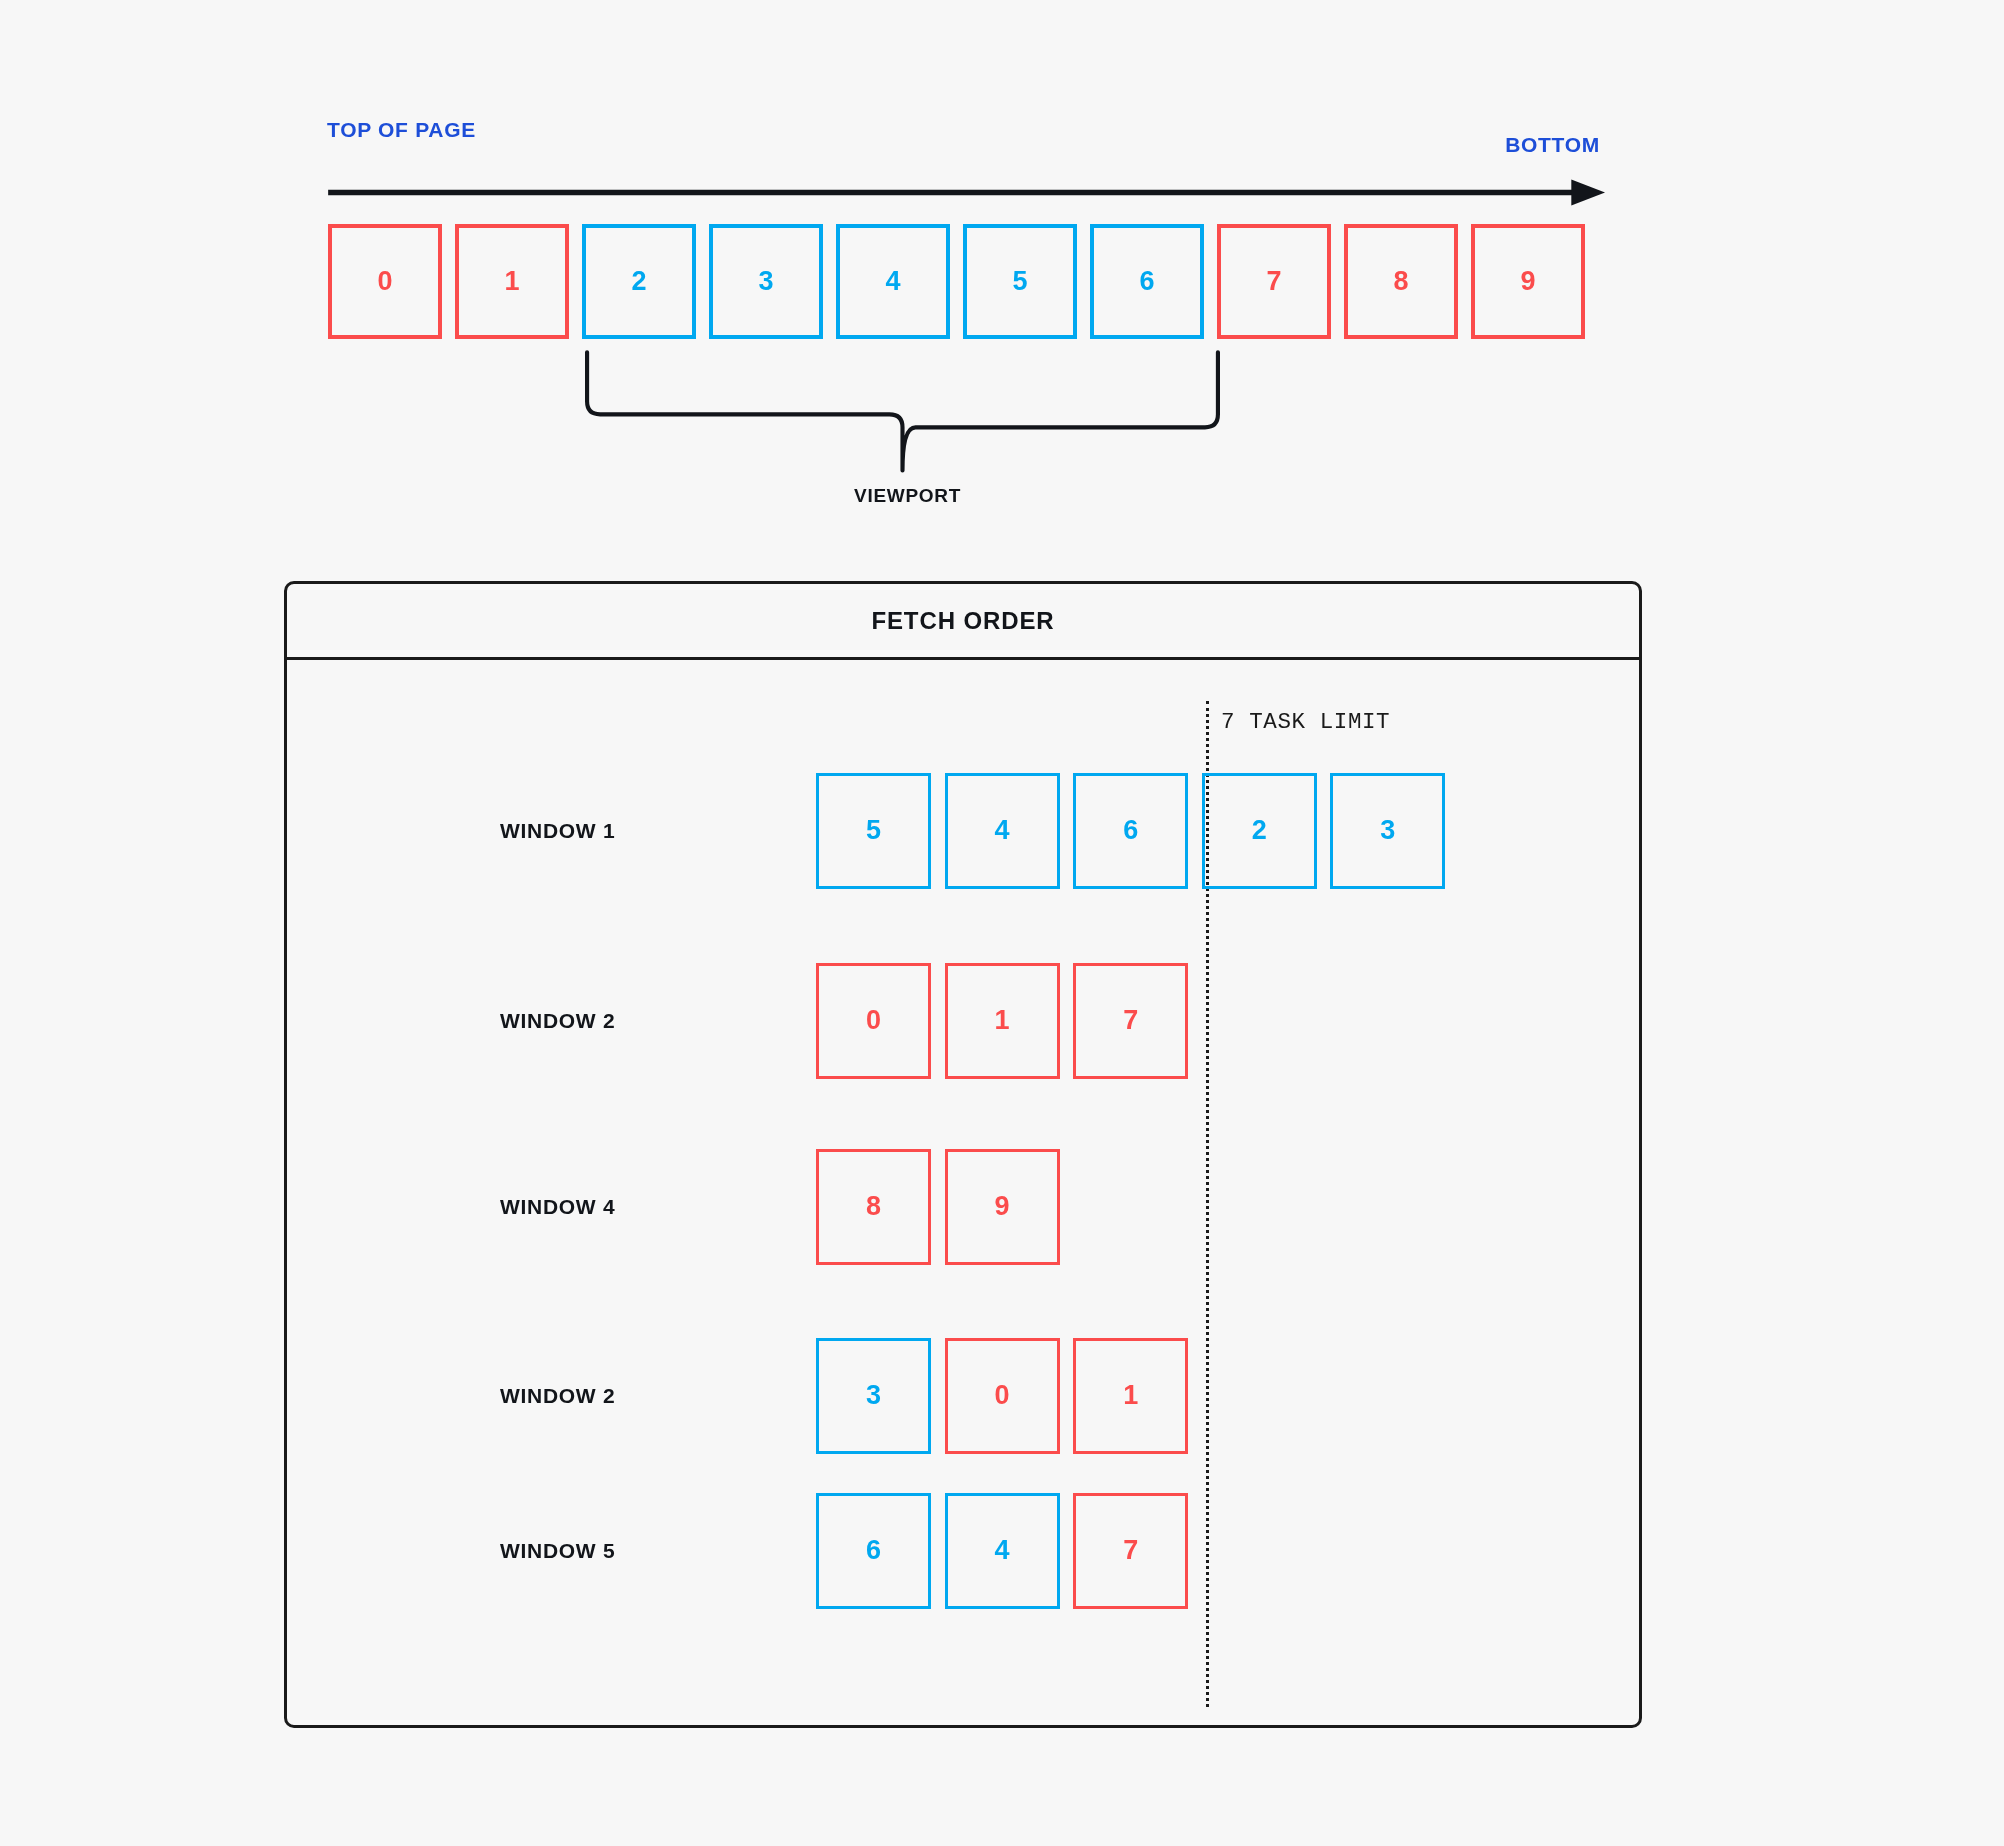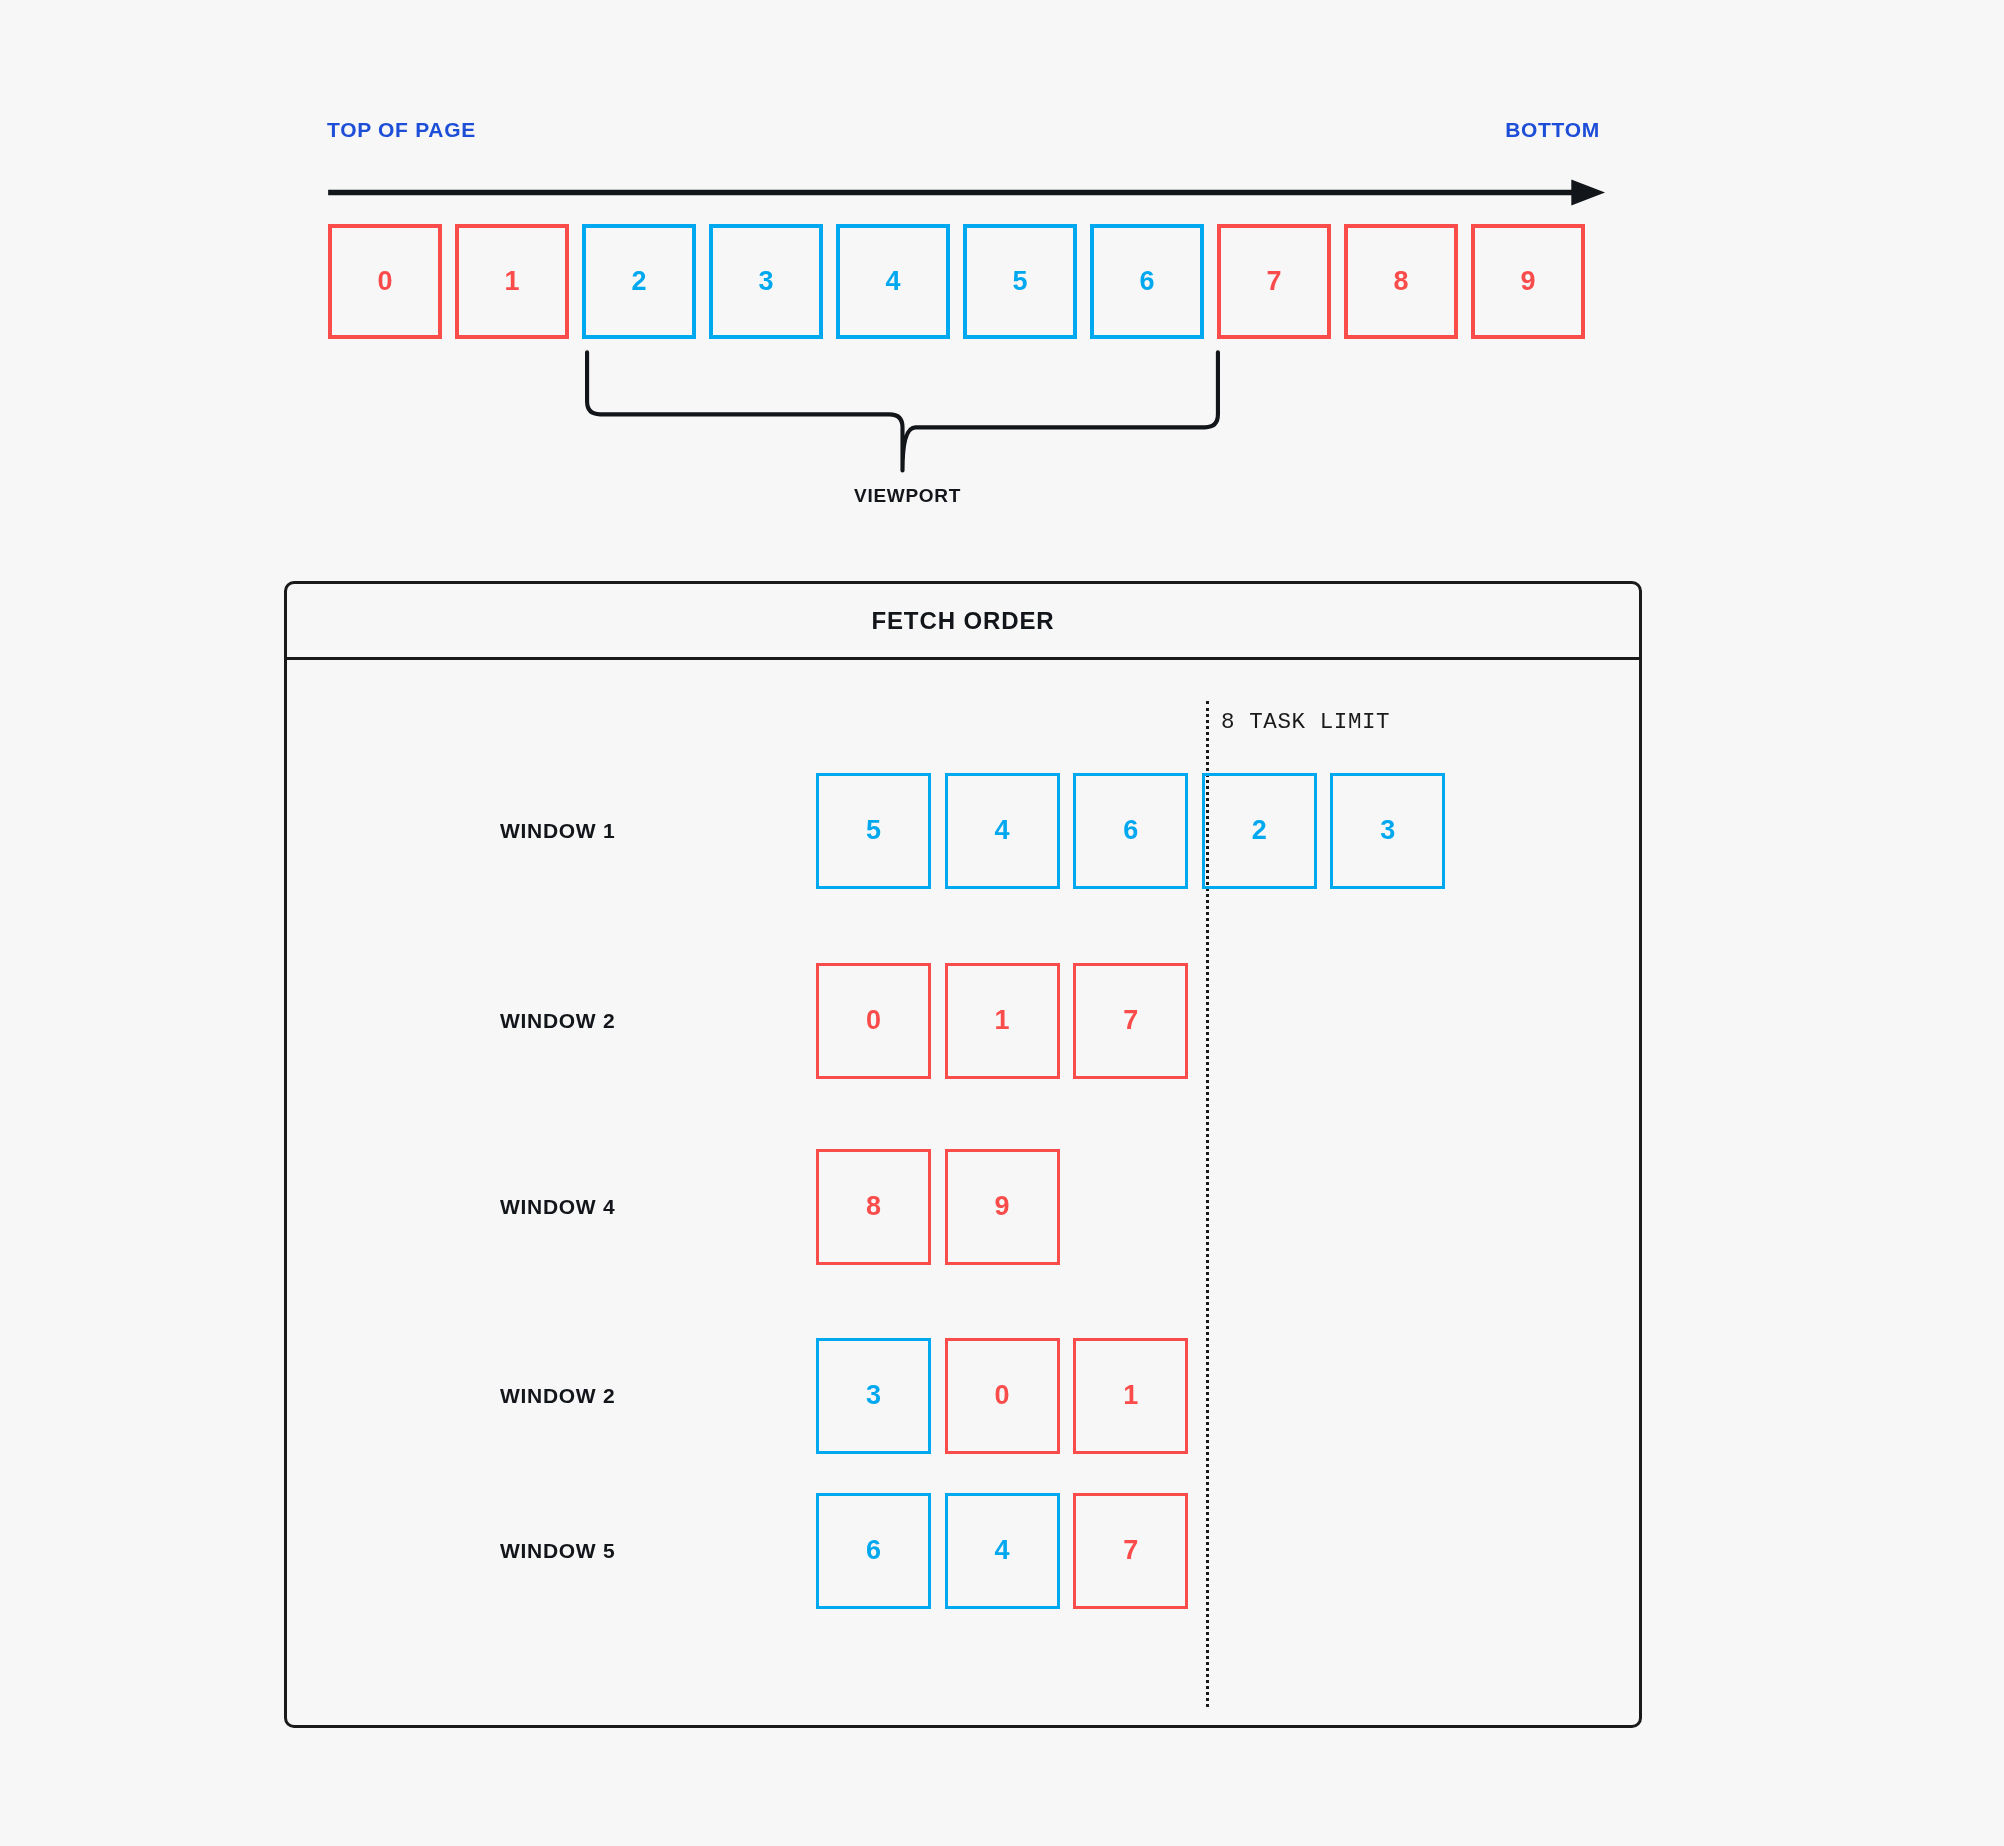--- a/index.html
+++ b/index.html
@@ -26,21 +26,21 @@
   
   .axis-label {
     position: absolute;
     font-size: 21px;
     font-weight: 700;
     letter-spacing: 0.7px;
     color: #1d4ed8;
     white-space: nowrap;
   }
   #label-top-of-page { left: 327px; top: 118px; }
-  #label-bottom      { right: 405px; top: 118px; }
+  #label-bottom      { right: 405px; top: 133px; }
 
   
   #axis-arrow {
     position: absolute;
     left: 324px;
     top: 177px;
     width: 1284px;
     height: 31px;
   }
 
@@ -229,21 +229,21 @@
 
   <div id="fetch-panel">
 
     <div id="fetch-panel-header">
       <span>FETCH ORDER</span>
     </div>
 
     <div id="fetch-panel-body">
 
       <div id="task-limit-line"></div>
-      <div id="task-limit-label">8 TASK LIMIT</div>
+      <div id="task-limit-label">7 TASK LIMIT</div>
 
       <div id="window-rows">
           <div class="window-row" style="top: 112px;">
             <div class="window-label">WINDOW 1</div>
             <div class="window-boxes">
               <div class="task-box">5</div>
               <div class="task-box">4</div>
               <div class="task-box">6</div>
               <div class="task-box">2</div>
               <div class="task-box">3</div>

